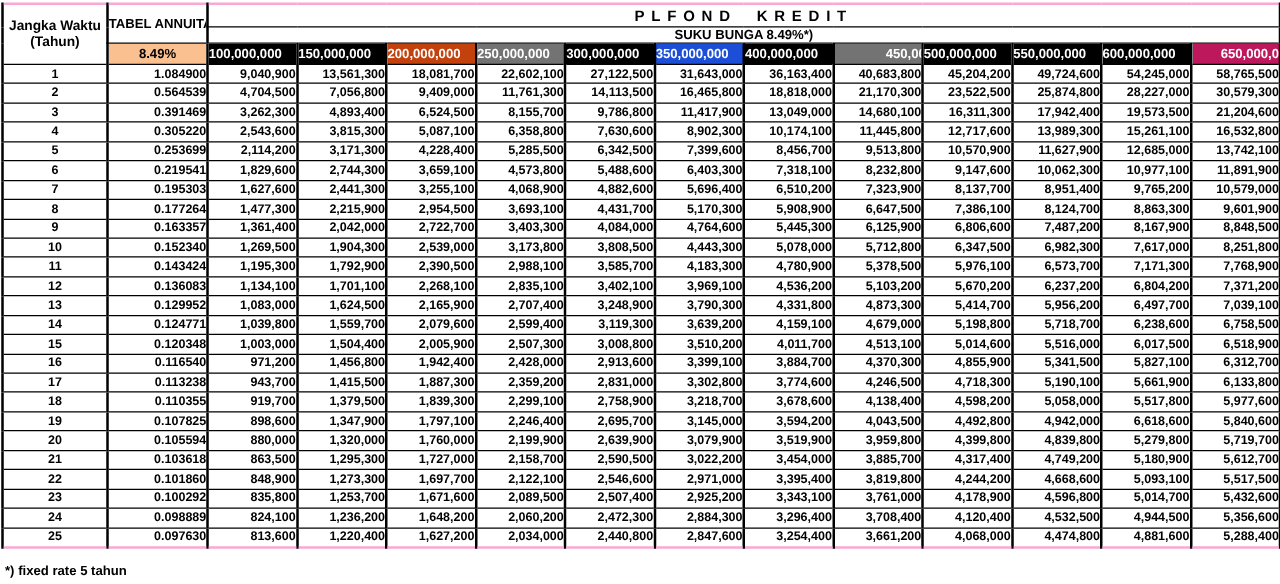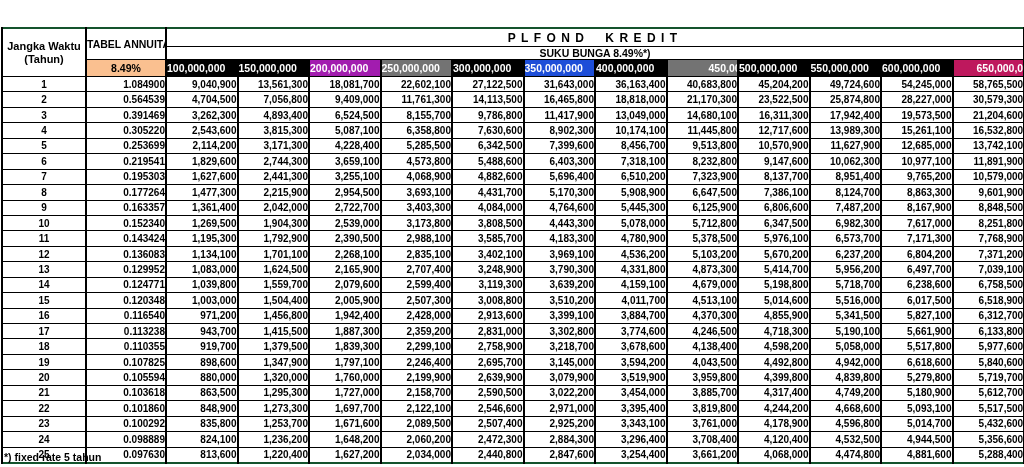--- a/index.html
+++ b/index.html
@@ -23,21 +23,21 @@
   }
   table.annuity td {
     border-top: 1px solid #000;
     border-bottom: 1px solid #000;
     border-left: 2px solid #000;
     border-right: 2px solid #000;
     padding: 0;
     overflow: hidden;
     white-space: nowrap;
   }
-  table.annuity { border: 2px solid #14532d; margin-top: 25px; }
+  table.annuity { border: 2px solid #f9a8d4; }
 
   
   tr.hrow1 td { height: 17px; }
   tr.hrow2 td { height: 12px; }
   tr.hrow3 td { height: 16px; }
 
   .col1-title {
     text-align: center;
     vertical-align: middle;
     font-size: 11px;
@@ -110,21 +110,21 @@
         <td colspan="12" class="plfond-title">PLFOND KREDIT</td>
       </tr>
       <tr class="hrow2">
         <td colspan="12" class="suku-title">SUKU BUNGA 8.49%*)</td>
       </tr>
       <tr class="hrow3">
         <td class="rate-cell" style="background: rgb(250, 192, 144);">8.49%</td>
 
       <td class="amount-header" style="background: rgb(0, 0, 0); color: rgb(255, 255, 255);">100,000,000</td>
           <td class="amount-header" style="background: rgb(0, 0, 0); color: rgb(255, 255, 255);">150,000,000</td>
-          <td class="amount-header" style="background: #a21caf; color: rgb(255, 255, 255);">200,000,000</td>
+          <td class="amount-header" style="background: #c2410c; color: rgb(255, 255, 255);">200,000,000</td>
           <td class="amount-header" style="background: #737373; color: rgb(255, 255, 255);">250,000,000</td>
           <td class="amount-header" style="background: rgb(0, 0, 0); color: rgb(255, 255, 255);">300,000,000</td>
           <td class="amount-header" style="background: #1d4ed8; color: rgb(255, 255, 255);">350,000,000</td>
           <td class="amount-header" style="background: rgb(0, 0, 0); color: rgb(255, 255, 255);">400,000,000</td>
           <td class="amount-header" style="background: #737373; color: rgb(255, 255, 255); padding-left: 41px;">450,000,000</td>
           <td class="amount-header" style="background: rgb(0, 0, 0); color: rgb(255, 255, 255);">500,000,000</td>
           <td class="amount-header" style="background: rgb(0, 0, 0); color: rgb(255, 255, 255);">550,000,000</td>
           <td class="amount-header" style="background: rgb(0, 0, 0); color: rgb(255, 255, 255);">600,000,000</td>
           <td class="amount-header" style="background: #be185d; color: rgb(255, 255, 255); padding-left: 23px;">650,000,000</td>
         </tr>

